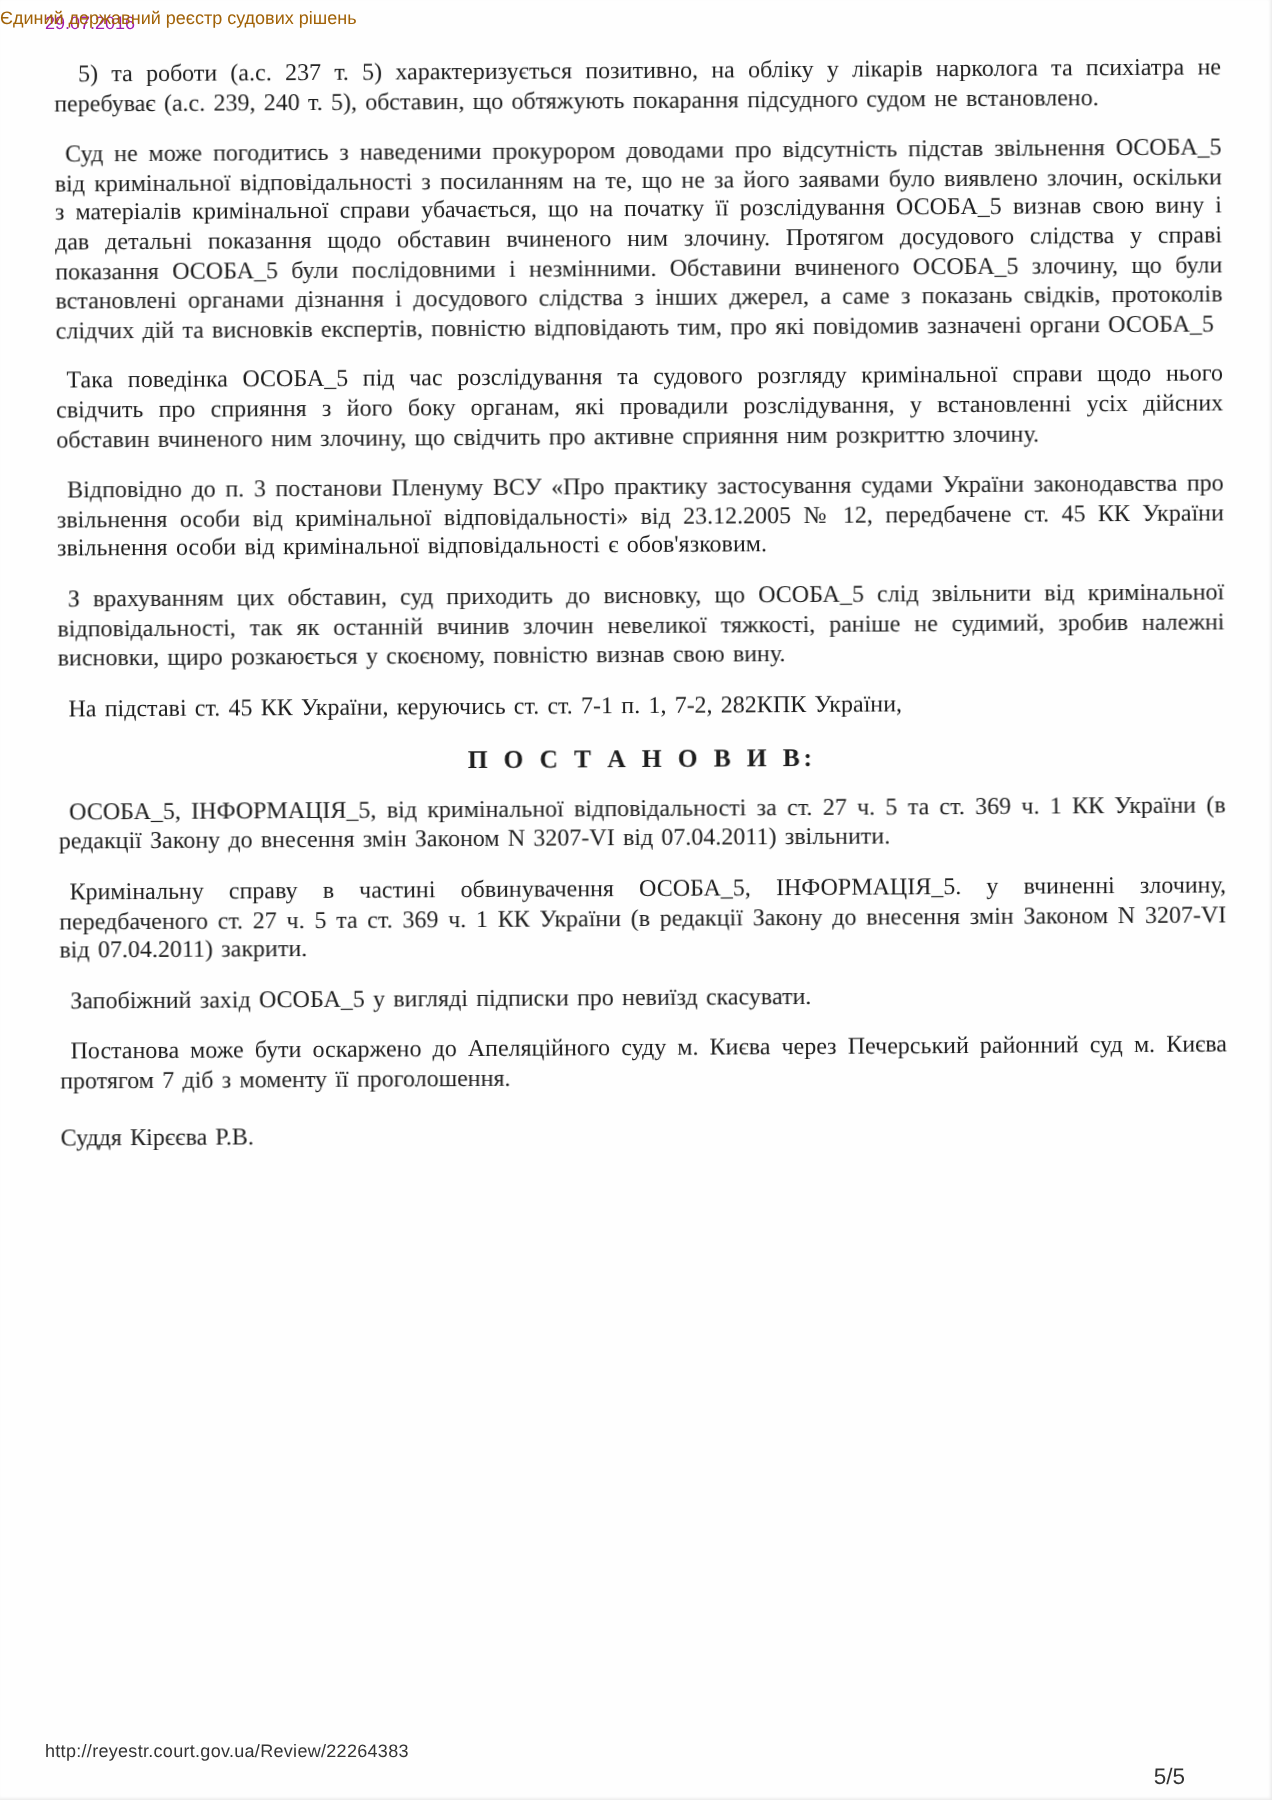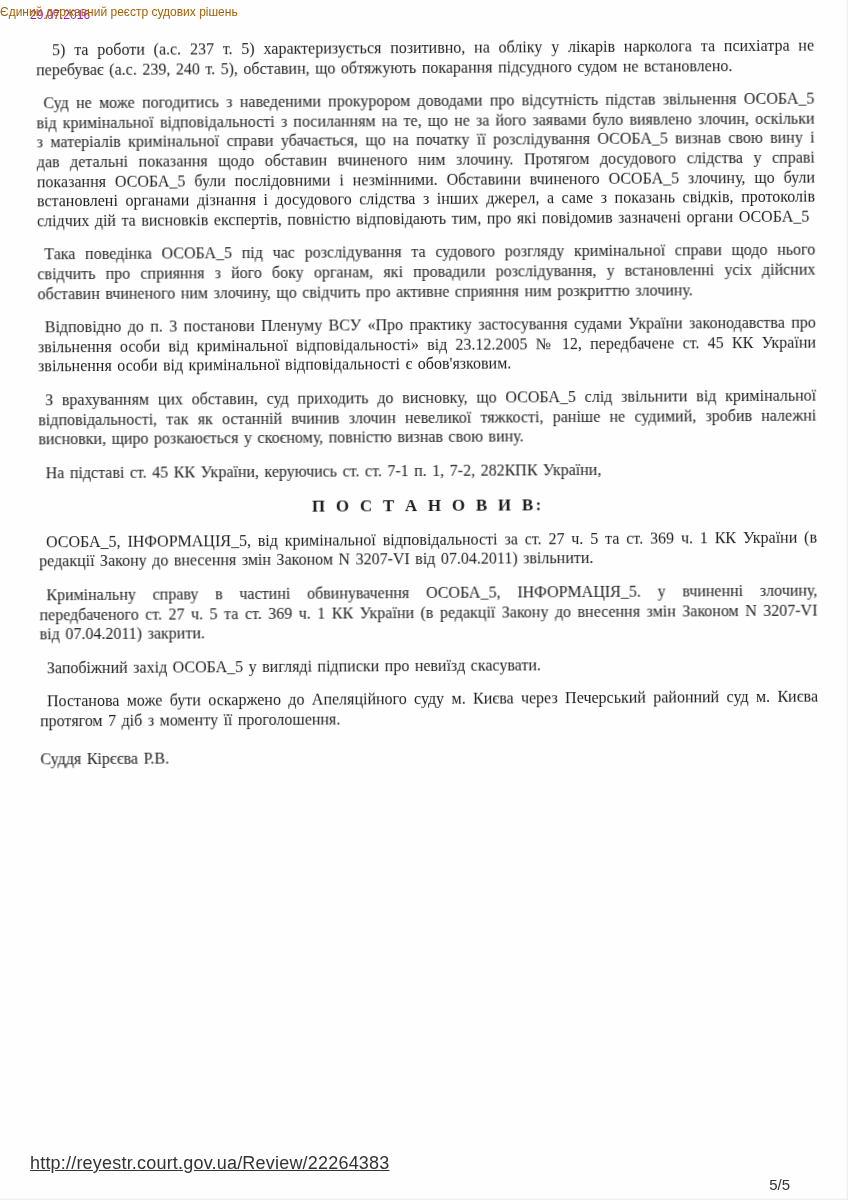--- a/index.html
+++ b/index.html
@@ -22,23 +22,22 @@
   }
   .print-header-title {
     position: absolute; top: 5px; left: 0; width: 100%;
     text-align: left;
     font-family: "Liberation Sans", sans-serif;
     font-size: 12px; color: #a16207;
   }
   .print-footer-url {
     position: absolute; bottom: 26px; left: 30px;
     font-family: "Liberation Sans", sans-serif;
-    font-size: 18px; color: #333;
+    font-size: 12px; color: #333;
     letter-spacing: 0.2px;
-    text-decoration: underline;
   }
   .print-footer-page {
     position: absolute; bottom: 7px; right: 58px;
     font-family: "Liberation Sans", sans-serif;
     font-size: 15px; color: #333;
   }
   
   .doc-body {
     position: absolute;
     top: 38px; left: 36px; width: 778px;

